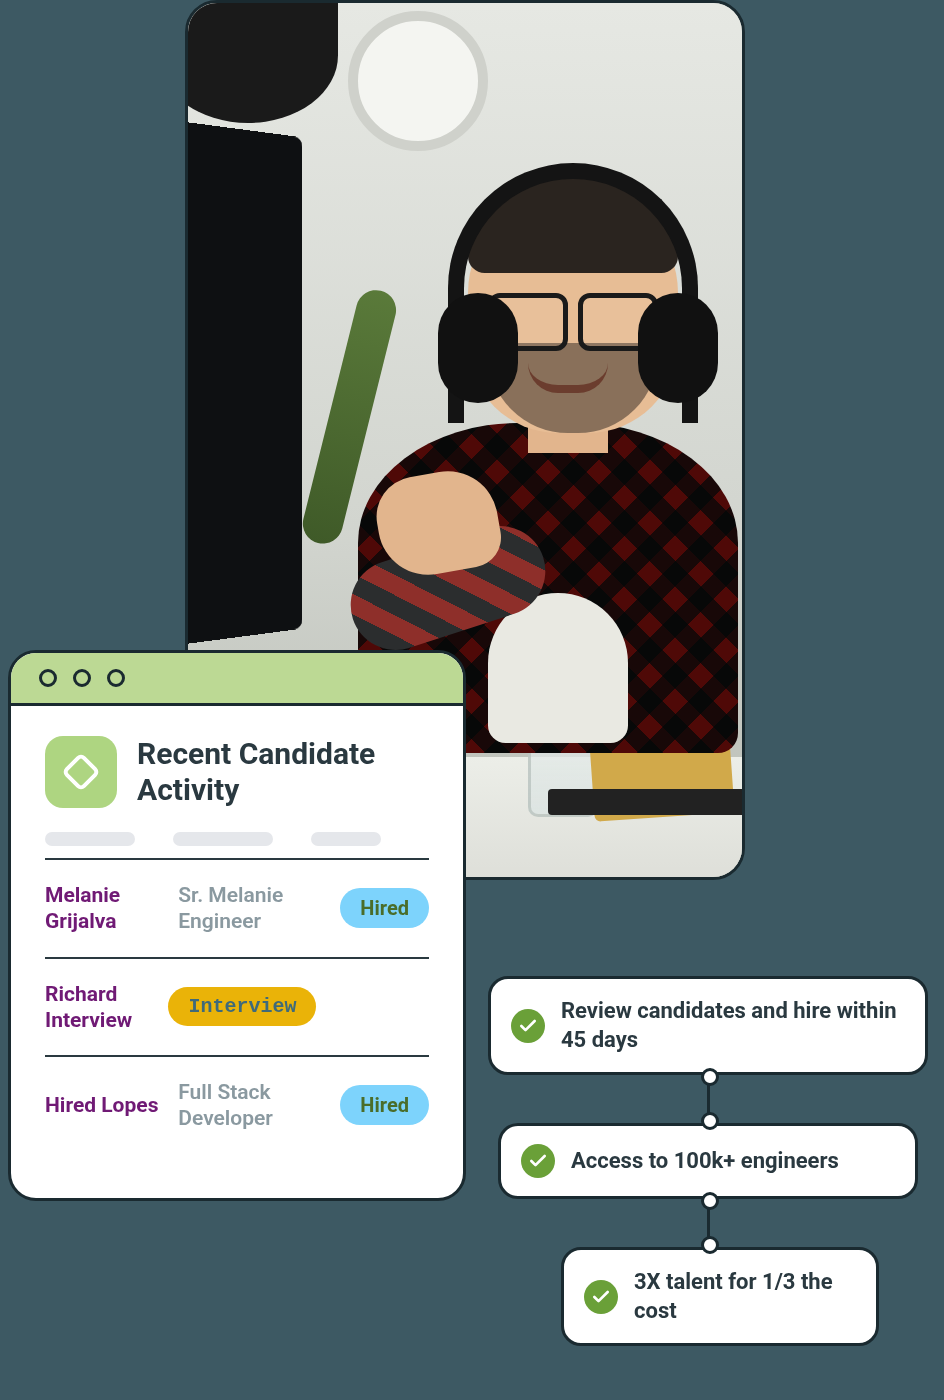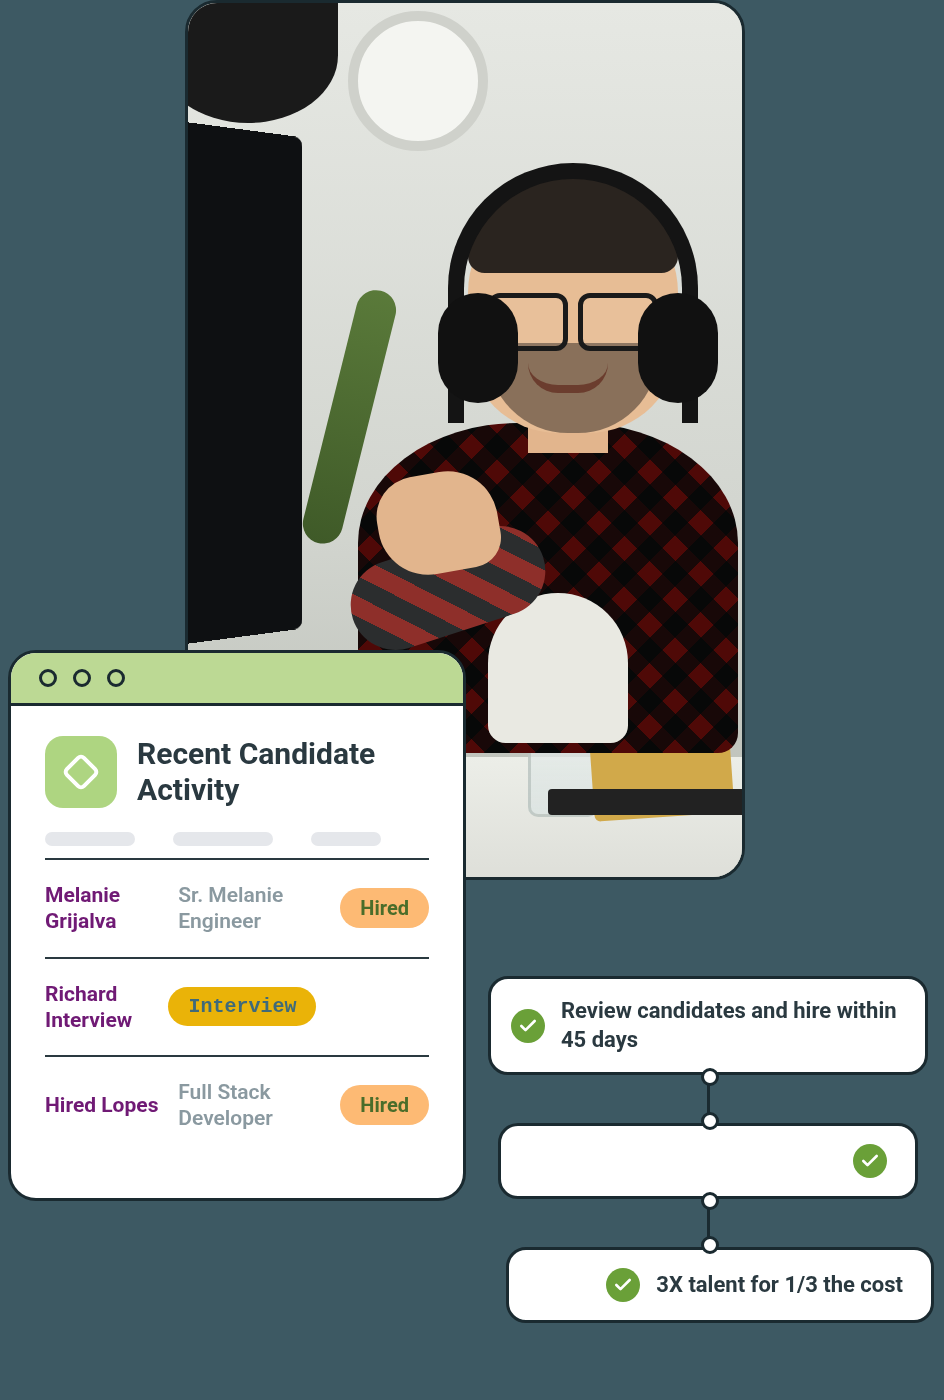--- a/index.html
+++ b/index.html
@@ -221,21 +221,21 @@
   color: #8a99a0;
   line-height: 1.25;
 }
 .status-pill {
   justify-self: end;
   padding: 8px 20px;
   border-radius: 999px;
   font-size: 20px;
   font-weight: 700;
 }
-.status-hired { background: #fdba74; color: #4a6d2a; }
+.status-hired { background: #7dd3fc; color: #4a6d2a; }
 .status-interview { background: #eab308; color: #3f6a7a; font-family: Liberation Mono, monospace; }
 
 
 .features {
   position: absolute;
   top: 976px;
   left: 478px;
   width: 460px;
   display: flex;
   flex-direction: column;
@@ -243,21 +243,20 @@
 }
 .feat-chip {
   display: flex;
   align-items: center;
   gap: 16px;
   background: #fff;
   border: 3px solid #1a2a30;
   border-radius: 20px;
   padding: 18px 28px 18px 20px;
   margin-bottom: 0;
-  justify-content: flex-end;
 }
 .feat-chip + .connector {
   width: 3px; height: 48px; background: #1a2a30; position: relative;
 }
 .connector:before, .connector:after {
   content:""; position:absolute; left: -6px; width: 12px; height: 12px;
   background: #fff; border: 3px solid #1a2a30; border-radius: 50%;
 }
 .connector:before { top: -7px; }
 .connector:after { bottom: -7px; }
@@ -268,21 +267,21 @@
 }
 .feat-check svg { width: 20px; height: 20px; }
 .feat-text {
   font-size: 22px;
   font-weight: 700;
   color: #2a3940;
   line-height: 1.3;
 }
 .feat-1 { width: 440px; }
 .feat-2 { width: 420px; }
-.feat-3 { width: 428px; margin-left: 24px; }
+.feat-3 { width: 318px; margin-left: 24px; }
 </style>
 </head>
 <body>
 
 <div class="photo-card">
   <div class="photo-scene">
     <div class="photo-wall"></div>
     <div class="photo-clock"></div>
     <div class="photo-lamp"></div>
     <div class="photo-plant"></div>
@@ -355,20 +354,21 @@
     </div>
     <div class="feat-text">Review candidates and hire within 45 days</div>
   </div>
   <div class="connector"></div>
   <div class="feat-chip feat-2">
     <div class="feat-check">
       <svg viewBox="0 0 24 24" fill="none" stroke="#fff" stroke-width="3.2" stroke-linecap="round" stroke-linejoin="round">
           <polyline points="4 12 9 17 20 6"></polyline>
         </svg>
     </div>
+    <div class="feat-text">Access to 100k+ engineers</div>
   </div>
   <div class="connector"></div>
   <div class="feat-chip feat-3">
     <div class="feat-check">
       <svg viewBox="0 0 24 24" fill="none" stroke="#fff" stroke-width="3.2" stroke-linecap="round" stroke-linejoin="round">
           <polyline points="4 12 9 17 20 6"></polyline>
         </svg>
     </div>
     <div class="feat-text">3X talent for 1/3 the cost</div>
   </div>

